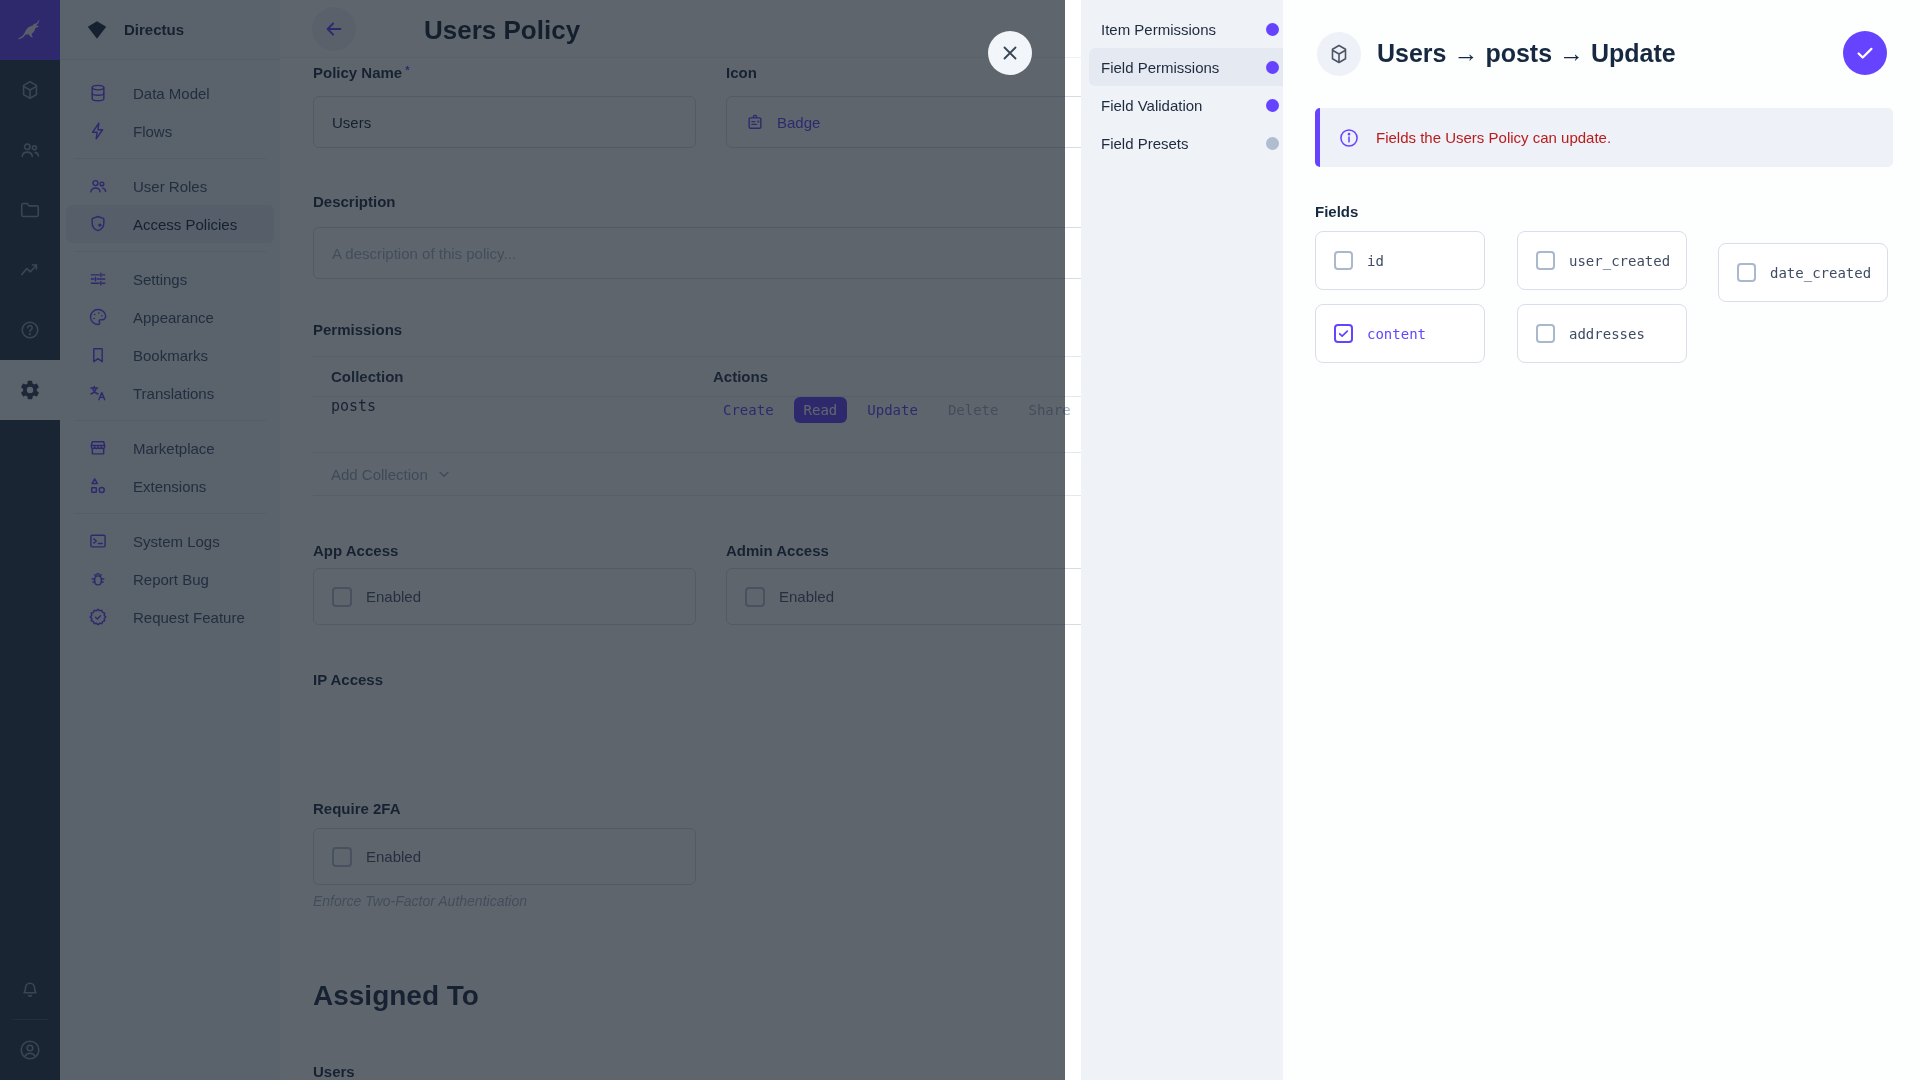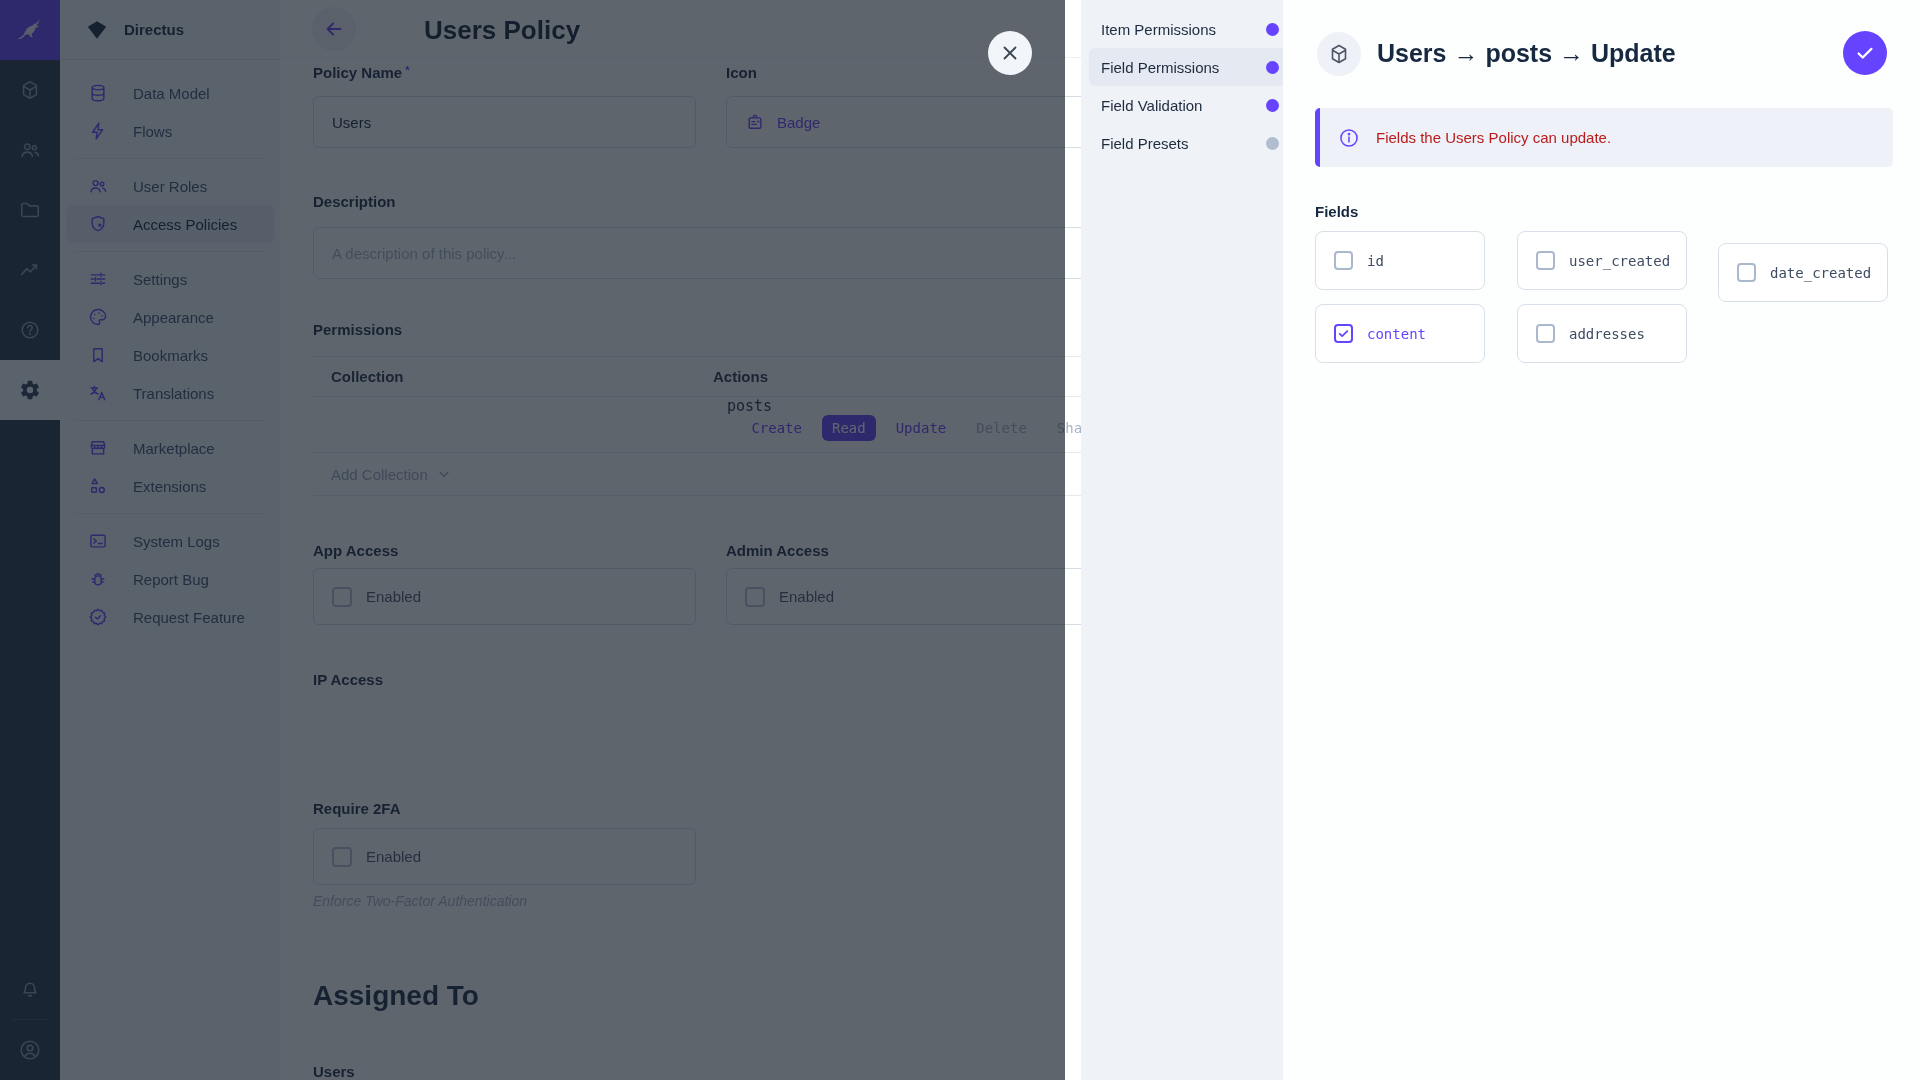--- a/index.html
+++ b/index.html
@@ -35,21 +35,21 @@
   .field-label { position:absolute; font-size:15px; font-weight:600; color:#1e3048; }
   .req { color:#6644ff; font-size:11px; vertical-align:top; margin-left:3px; }
   .tinput { position:absolute; height:52px; border:1px solid #d4dce6; border-radius:6px; background:#fff; padding:0 18px; font-size:15px; color:#15263d; font-family:"Liberation Sans", sans-serif; outline:none; }
   .tinput::placeholder { color:#a6b5c8; }
   .icon-field { position:absolute; height:52px; border:1px solid #d4dce6; border-radius:6px; background:#fff; display:flex; align-items:center; gap:12px; padding:0 18px; color:#6644ff; cursor:pointer; }
   .icon-field .val { font-size:15px; font-weight:500; }
   .perm-table { position:absolute; left:33px; top:356px; width:796px; border-top:1px solid #e4e9f0; border-bottom:1px solid #e4e9f0; }
   .perm-head { height:40px; display:flex; align-items:center; border-bottom:1px solid #e4e9f0; }
   .perm-head .c1 { width:400px; padding-left:18px; font-size:15px; font-weight:600; color:#2a3950; }
   .perm-head .c2 { font-size:15px; font-weight:600; color:#2a3950; }
-  .perm-row { height:56px; display:flex; align-items:flex-end; border-bottom:1px solid #e4e9f0;flex-direction:column; }
+  .perm-row { height:56px; display:flex; align-items:flex-start; border-bottom:1px solid #e4e9f0; }
   .perm-row .c1 { width:400px; padding-left:18px; font-family:"DejaVu Sans Mono", monospace; font-size:15px; color:#25344c; }
   .actions { display:flex; align-items:center; gap:10px; font-family:"DejaVu Sans Mono", monospace; font-size:14px; }
   .action { padding:5px 10px; border-radius:6px; color:#6644ff; cursor:pointer; white-space:nowrap; }
   .action.on { background:#6644ff; color:#ffffff; }
   .action.off { color:#a6b5c8; }
   .perm-add { height:42px; display:flex; align-items:center; gap:8px; padding-left:18px; color:#9aabc2; font-size:15px; font-weight:500; cursor:pointer; }
   .check-box-field { position:absolute; height:57px; border:1px solid #d4dce6; border-radius:6px; background:#fff; display:flex; align-items:center; gap:14px; padding:0 18px; cursor:pointer; }
   .cb { width:20px; height:20px; border:2px solid #b4c1d2; border-radius:4px; background:#fff; flex:none; }
   .cb-label { font-size:15px; color:#4c5a70; }
   .note { position:absolute; font-size:14px; font-style:italic; color:#a6b5c8; }

